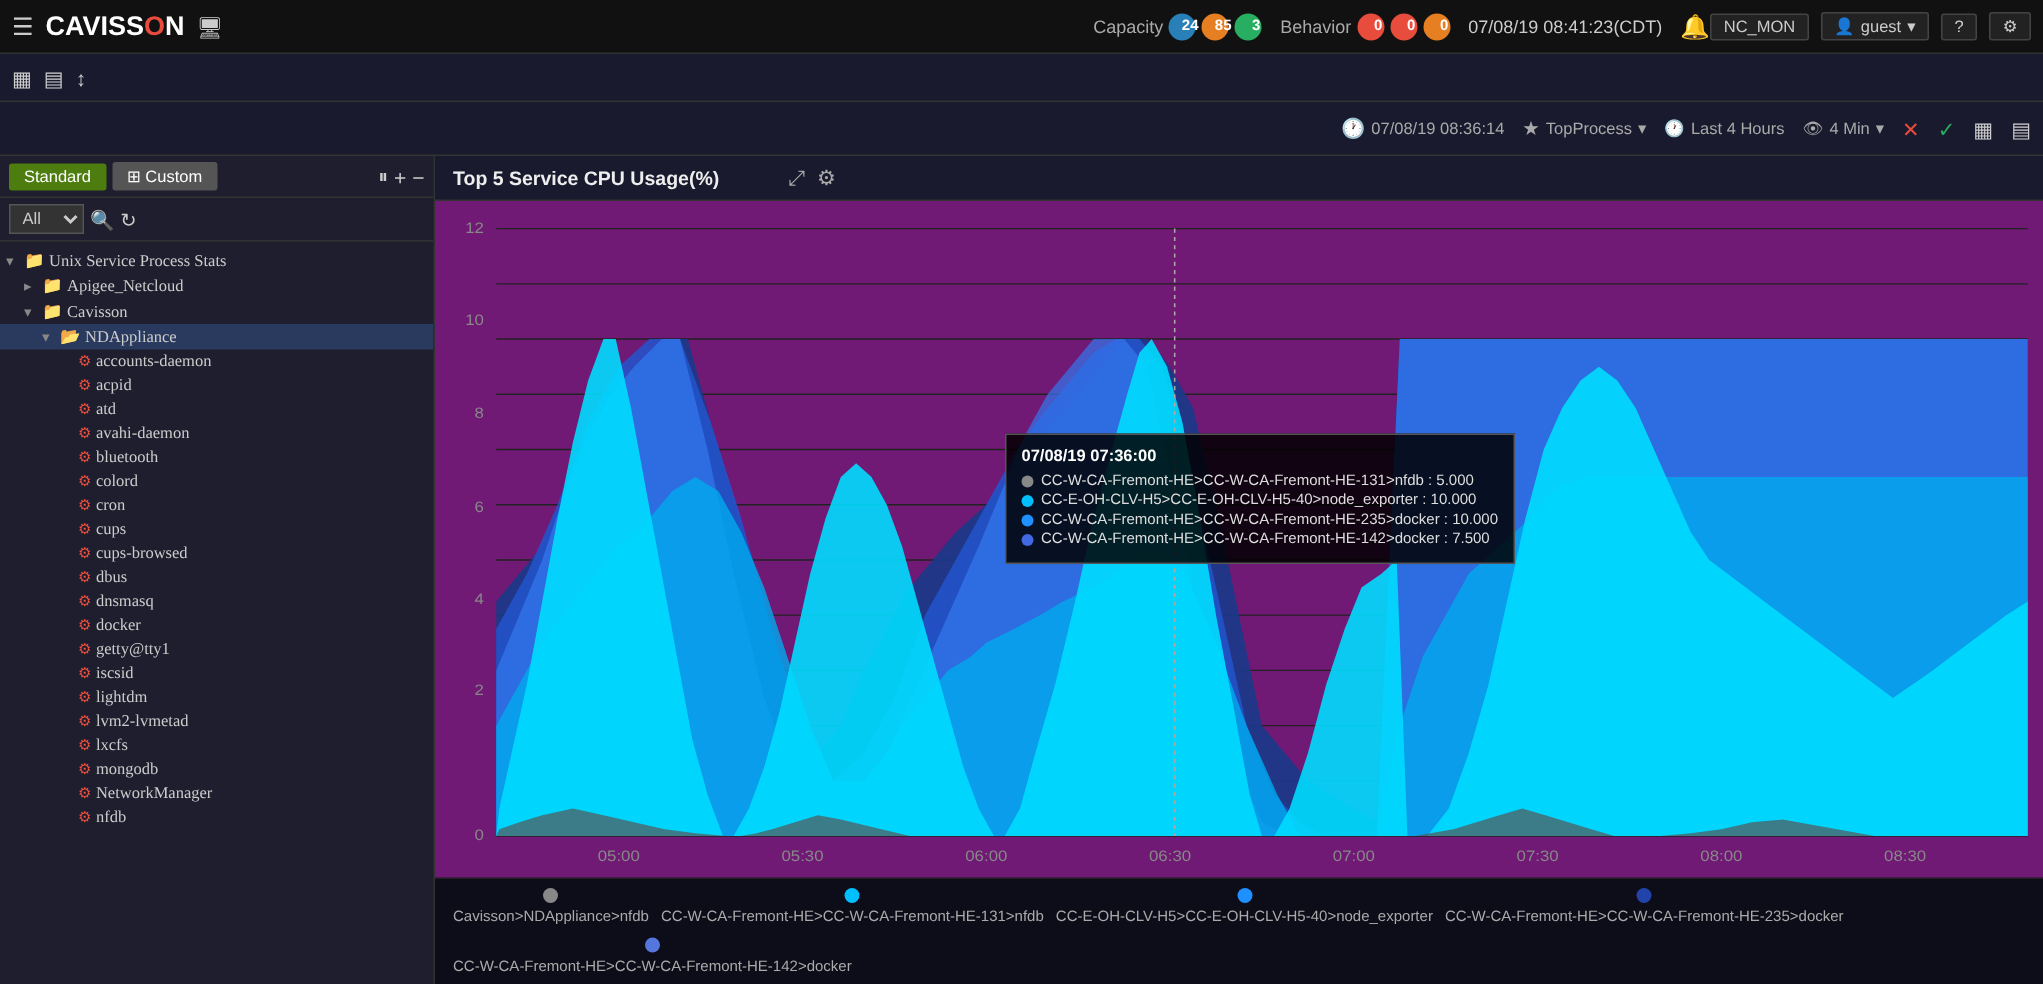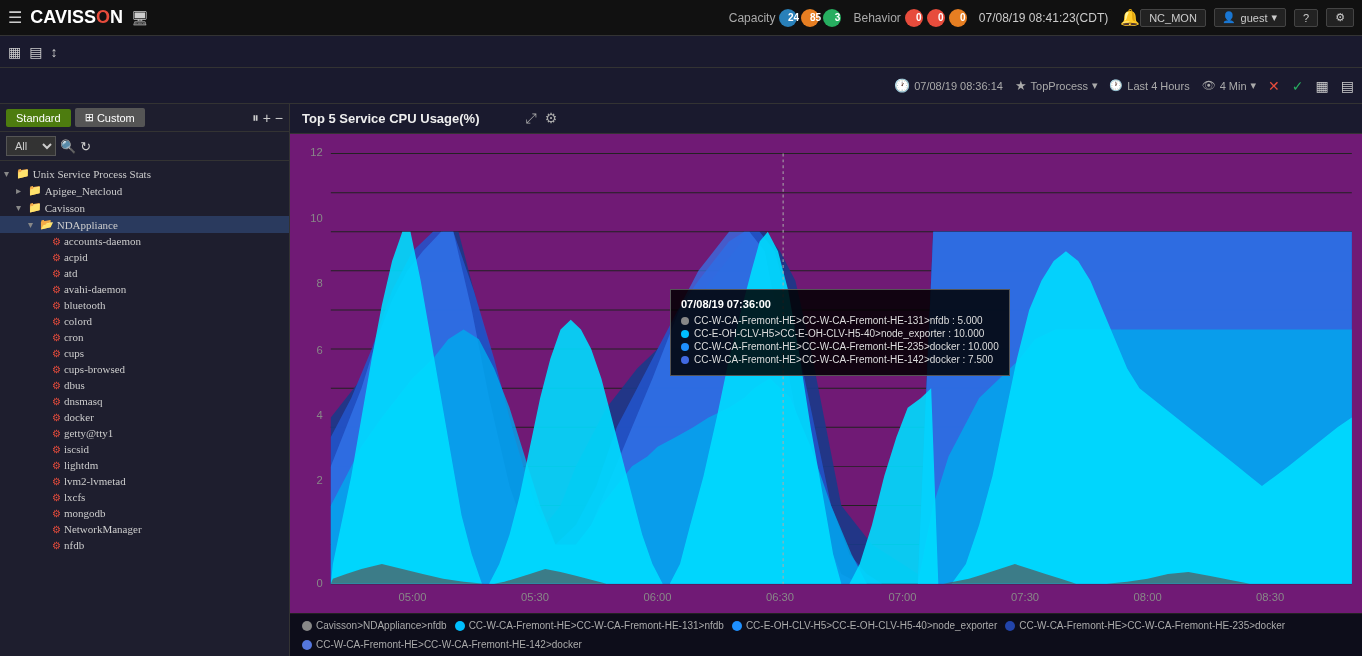--- a/index.html
+++ b/index.html
@@ -86,21 +86,21 @@
       background: rgba(0,0,0,0.85); border: 1px solid #555;
       padding: 8px 10px; font-size: 10px; color: #ddd; z-index: 10;
       min-width: 320px;
     }
     .tooltip-title { color: #fff; font-weight: bold; margin-bottom: 5px; font-size: 11px; }
     .tooltip-row { display: flex; align-items: center; gap: 5px; margin: 2px 0; }
     .tooltip-dot { width: 8px; height: 8px; border-radius: 50%; flex-shrink: 0; }
 
     
     .legend { background: #0d0d1a; padding: 6px 12px; border-top: 1px solid #222; font-size: 10px; display: flex; flex-wrap: wrap; gap: 8px; }
-    .legend-item { display: flex; align-items: center; gap: 4px; color: #aaa; }
+    .legend-item { display: flex; align-items: center; gap: 4px; color: #aaa; flex-direction: column; }
     .legend-dot { width: 10px; height: 10px; border-radius: 50%; flex-shrink: 0; }
   </style>
 </head>
 <body>
 
 <div class="top-nav">
   <span class="hamburger">☰</span>
   <div class="logo">
     <span style="color:#fff;font-size:18px;font-weight:bold;">CAVISS</span>
       <span style="color:#e74c3c;font-size:18px;font-weight:bold;">O</span>

